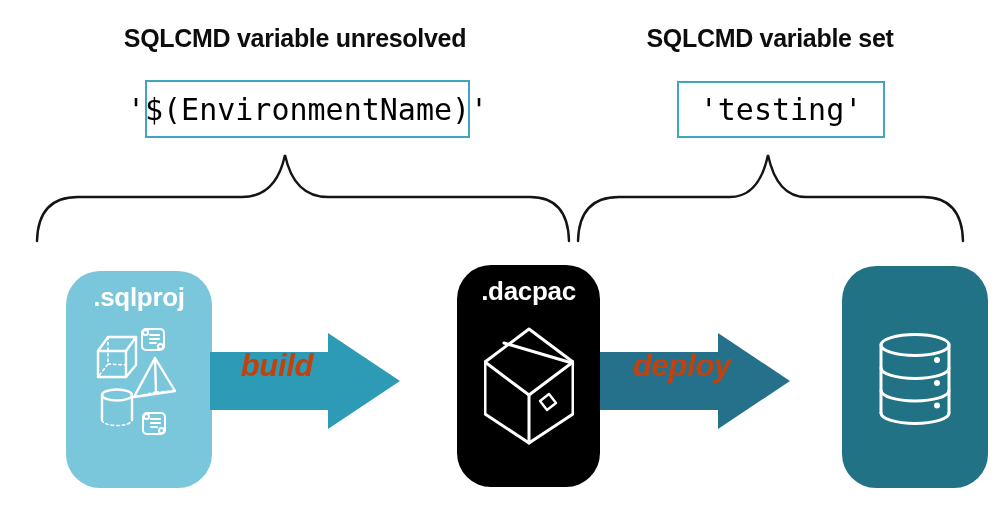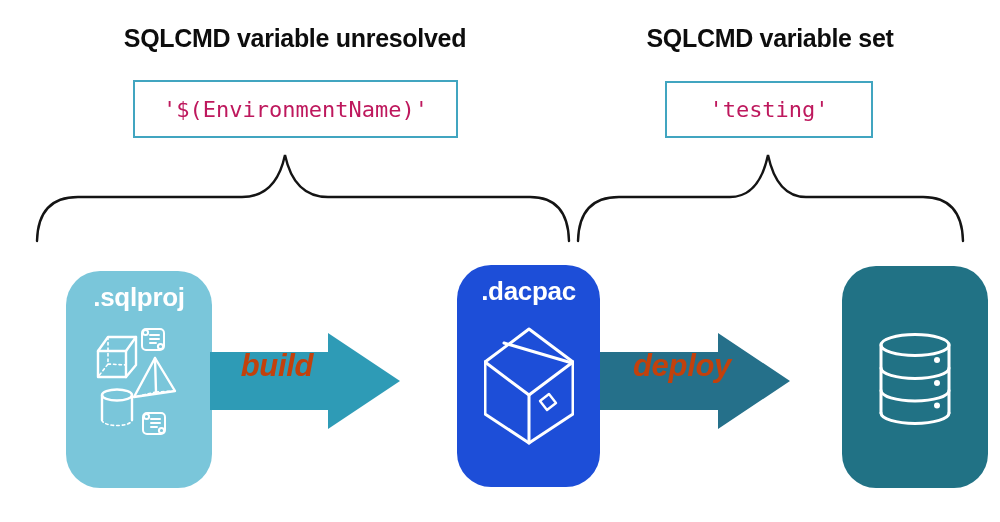--- a/index.html
+++ b/index.html
@@ -24,22 +24,23 @@
   .heading-left { left: 60px; width: 470px; }
   .heading-right { left: 620px; width: 300px; }
   .code-box {
     position: absolute;
     border: 2px solid #41a5c0;
     background: #ffffff;
     display: flex;
     align-items: center;
     justify-content: center;
     font-family: "DejaVu Sans Mono", "Liberation Mono", monospace;
-    font-size: 22px;
-    color: #be185d;
+    font-size: 30px;
+    color: #000000;
+    margin-left: 12px;
   }
   .code-box-left { left: 133px; top: 80px; width: 325px; height: 58px; }
   .code-box-right { left: 665px; top: 81px; width: 208px; height: 57px; }
   .brace { position: absolute; }
   .brace-left { left: 30px; top: 149px; }
   .brace-right { left: 573px; top: 149px; }
   .node {
     position: absolute;
     border-radius: 34px;
     color: #ffffff;
@@ -139,21 +140,21 @@
     </svg>
   </div>
 
   <div class="arrow arrow-build">
     <svg width="190" height="96" viewBox="0 0 190 96">
       <polygon points="0,19 118,19 118,0 190,48 118,96 118,77 0,77" fill="#2e9bb6"></polygon>
     </svg>
     <div class="arrow-label arrow-label-build">build</div>
   </div>
 
-  <div class="node node-dacpac" style="background-color: #1d4ed8;">
+  <div class="node node-dacpac" style="background-color: #000000;">
     <div class="node-title">.dacpac</div>
     <svg class="node-icon" style="left:27px; top:60px;" width="90" height="122" viewBox="0 0 90 122" fill="none" stroke="#ffffff" stroke-width="3" stroke-linejoin="round" stroke-linecap="round">
       <path d="M45 4 L89 37 L45 70 L1 37 Z"></path>
       <path d="M1 37 L1 89 L45 118 L89 89 L89 37"></path>
       <path d="M45 70 L45 118"></path>
       <path d="M20 18 L88 38"></path>
       <path d="M56 76 L65 69 L72 78 L63 85 Z" stroke-width="2.4"></path>
     </svg>
   </div>
 

